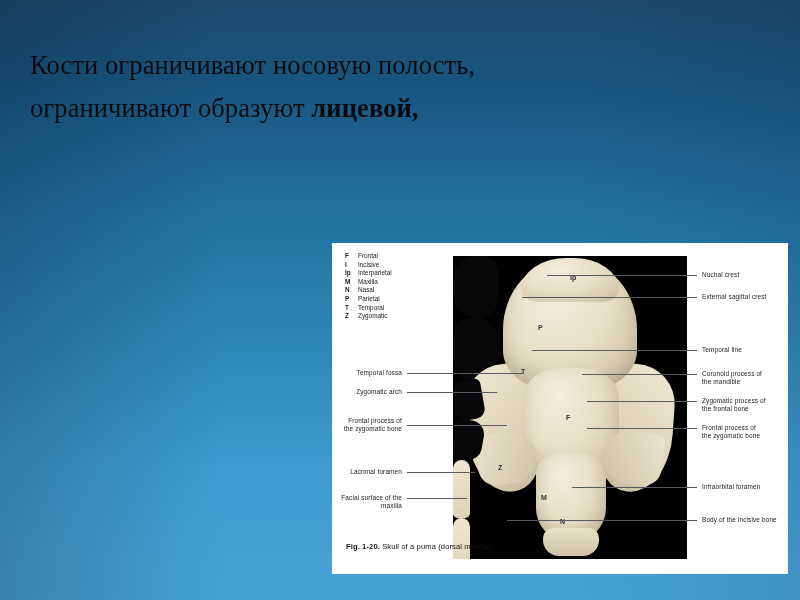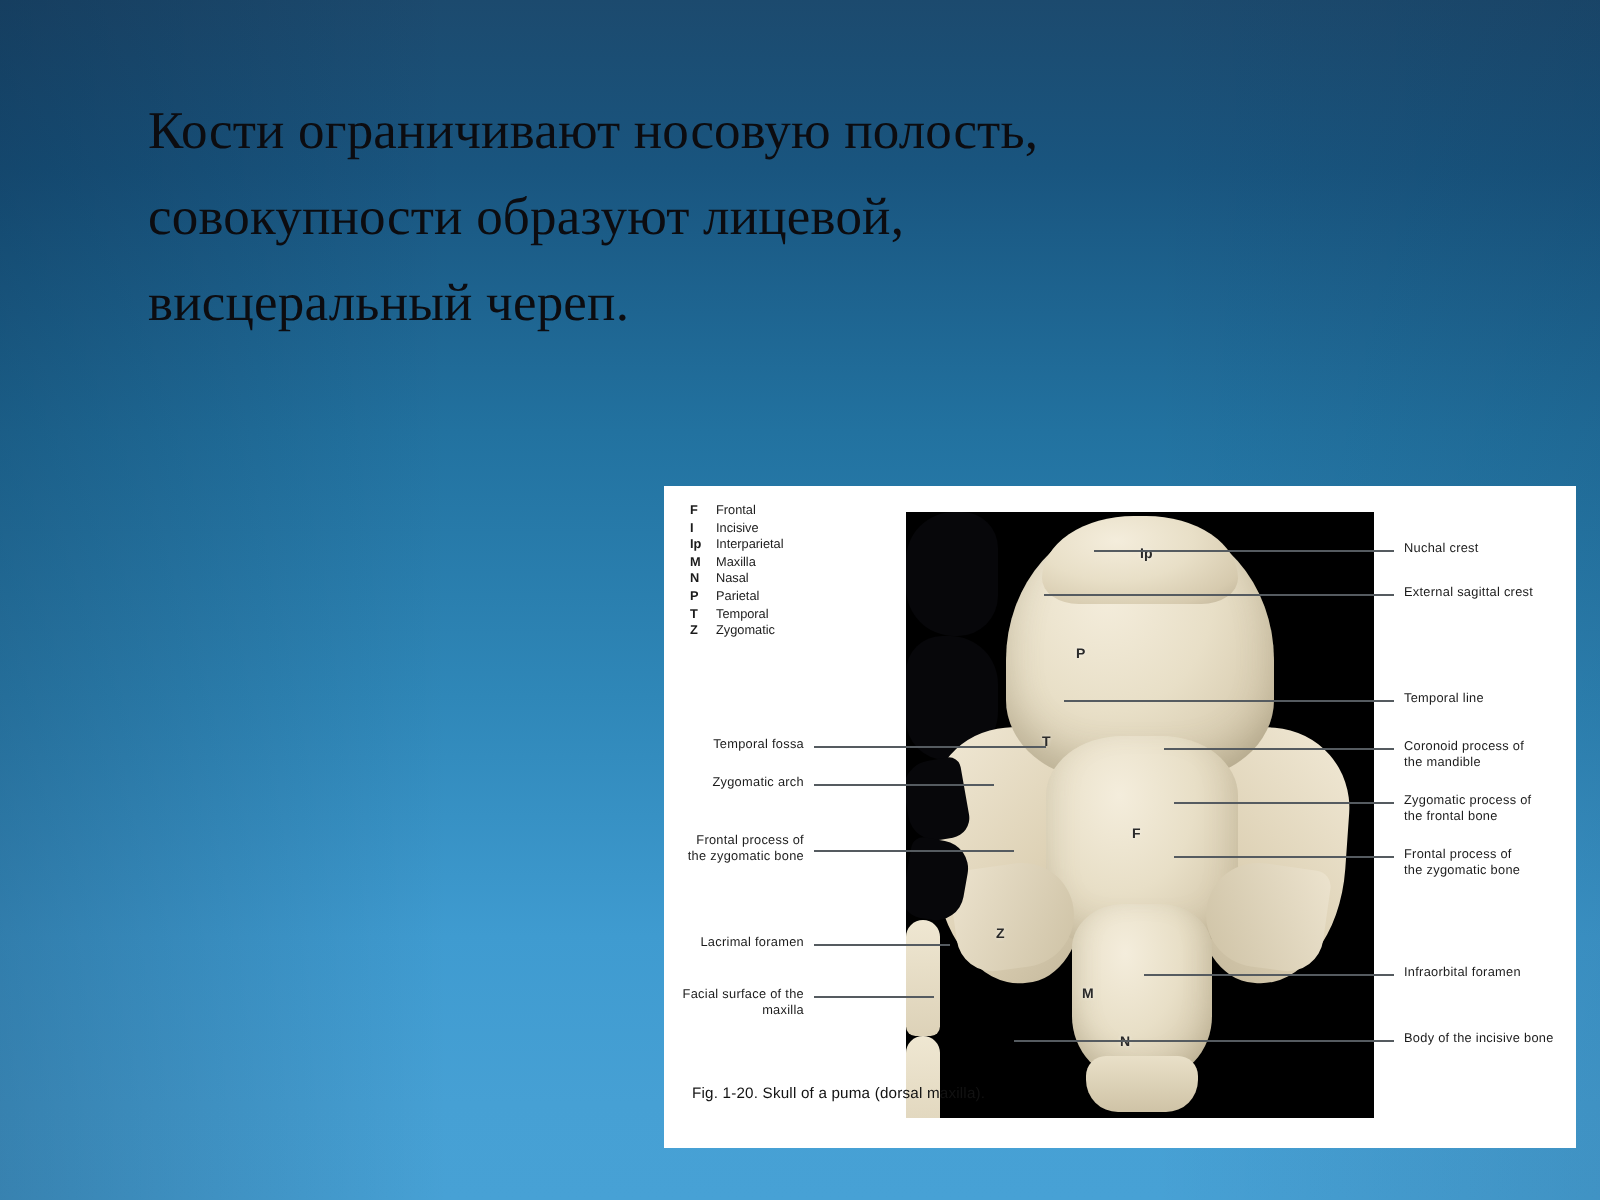--- a/index.html
+++ b/index.html
@@ -25,24 +25,23 @@
   }
 
   
   .slide-text {
     position: absolute;
     left: 30px; top: 44px; width: 560px;
     color: #0c0c10;
     font-size: 26.5px;
     line-height: 43px;
     letter-spacing: 0.1px;
-    margin-left: 44px;
   }
   .slide-text .ln { display: block; white-space: nowrap; }
-  .slide-text b { font-weight: normal; }
+  .slide-text b { font-weight: bold; }
 
   
   .figure-panel {
     position: absolute;
     left: 332px; top: 243px;
     width: 456px; height: 331px;
     background: #ffffff;
   }
   .photo {
     position: absolute;
@@ -173,31 +172,30 @@
 
   
   .caption {
     position: absolute;
     left: 14px; top: 299px;
     font-family: "Liberation Sans", "DejaVu Sans", sans-serif;
     font-size: 7.6px;
     color: #121212;
     letter-spacing: 0.1px;
   }
-  .caption b { font-weight: normal; }
+  .caption b { font-weight: bold; }
 </style>
 </head>
 <body>
 
 <div class="bg-shade"></div>
 
 <div class="slide-text">
   <span class="ln"><span>Кости ограничивают носовую полость,</span></span>
-  <span class="ln"><span>совокупности образуют </span><b>лицевой,</b></span>
-  <span class="ln"><b>висцеральный череп.</b></span>
+  <span class="ln"><span>ограничивают образуют </span><b>лицевой,</b></span>
 </div>
 
 <div class="figure-panel">
 
   <div class="key">
     <div class="key-row">
         <span class="key-abbr">F</span>
         <span class="key-name">Frontal</span>
       </div>
     <div class="key-row">

